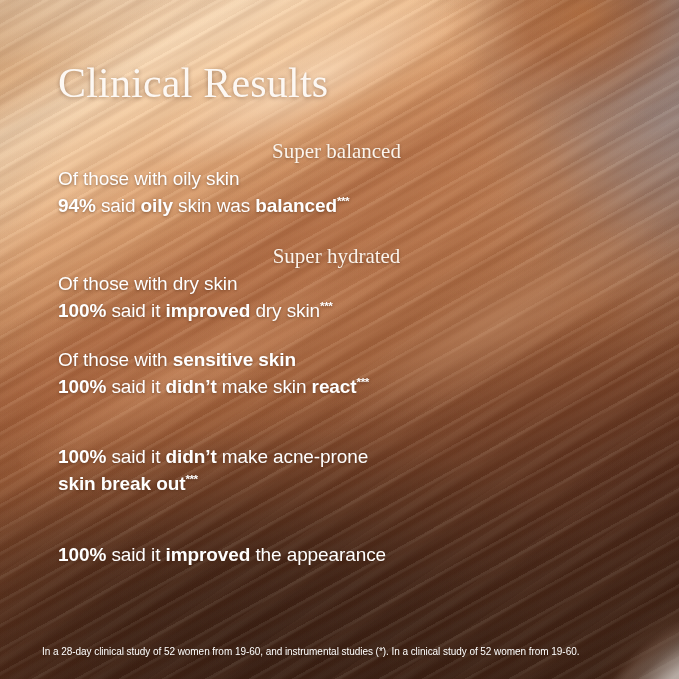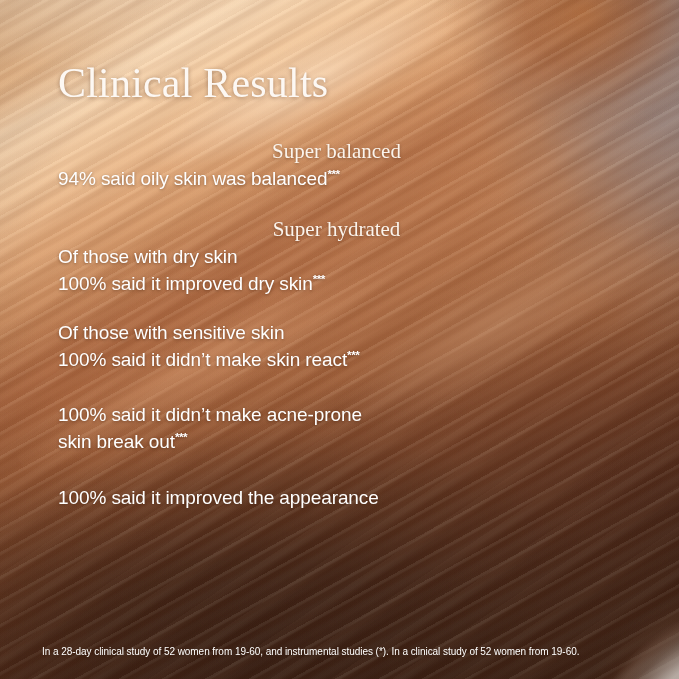--- a/index.html
+++ b/index.html
@@ -225,30 +225,30 @@
 
   .line {
     font-family:"Liberation Sans", sans-serif;
     font-size:19px;
     font-weight:400;
     color:#ffffff;
     line-height:1.42;
     letter-spacing:-0.1px;
     text-shadow:0 1px 3px rgba(60,28,12,0.45);
   }
-  .line b { font-weight:400; }
+  .line b { font-weight:700; }
 
   .sup {
     font-size:0.62em;
     font-weight:700;
     vertical-align:super;
     letter-spacing:-0.5px;
   }
 
-  .para { margin-top:28px; }
+  .para { margin-top:43px; }
 
   
   #footnote {
     position:absolute;
     left:42px;
     right:40px;
     bottom:20px;
     font-family:"Liberation Sans", sans-serif;
     font-size:10px;
     font-weight:400;
@@ -280,20 +280,21 @@
   <div class="bg" id="bg-wisp3"></div>
   <div class="bg" id="bg-corner-edge"></div>
   <div class="bg" id="bg-corner"></div>
   <div class="bg" id="bg-vig"></div>
 
   <div id="content">
     <h1 class="title">Clinical Results</h1>
     <div id="results-container">
         <div class="block first">
           <div class="sub">Super balanced</div>
+          <div class="line"><span>Of those with oily skin</span></div>
           <div class="line"><b>94%</b><span> said </span><b>oily</b><span> skin was </span><b>balanced</b><span class="sup">***</span></div>
         </div>
         <div class="block">
           <div class="sub">Super hydrated</div>
           <div class="line"><span>Of those with dry skin</span></div>
           <div class="line"><b>100%</b><span> said it </span><b>improved</b><span> dry skin</span><span class="sup">***</span></div>
         </div>
         <div class="block">
           <div class="line"><span>Of those with </span><b>sensitive skin</b></div>
           <div class="line"><b>100%</b><span> said it </span><b>didn’t</b><span> make skin </span><b>react</b><span class="sup">***</span></div>

